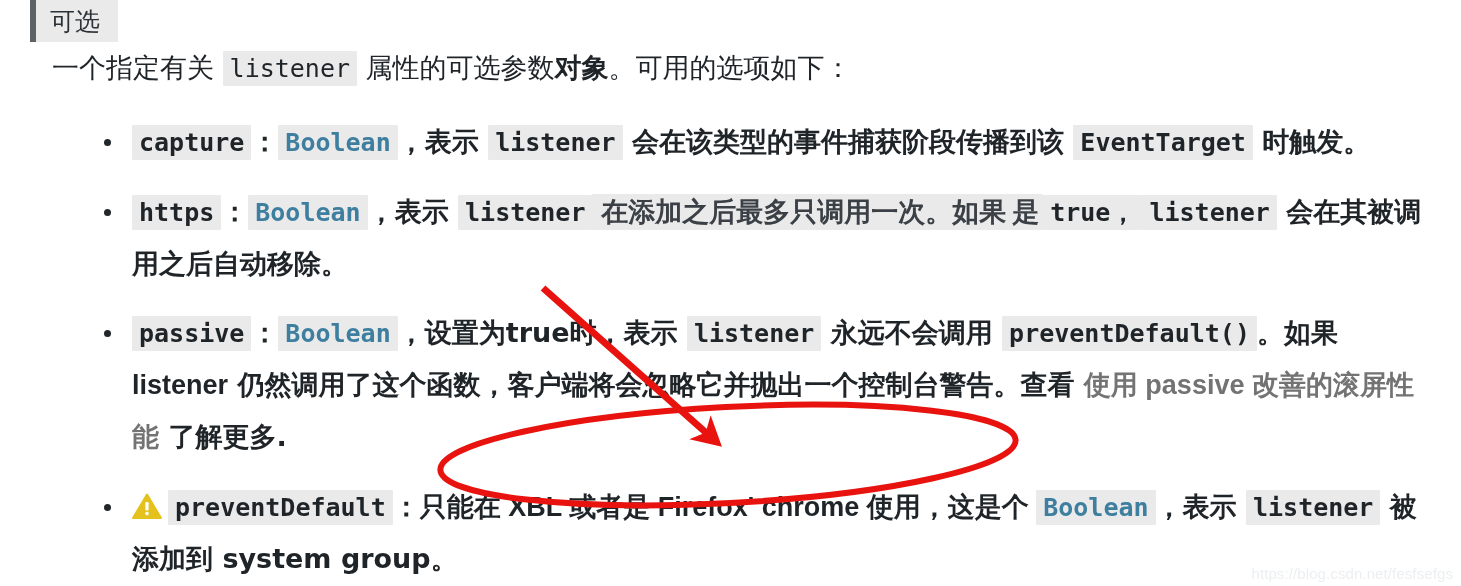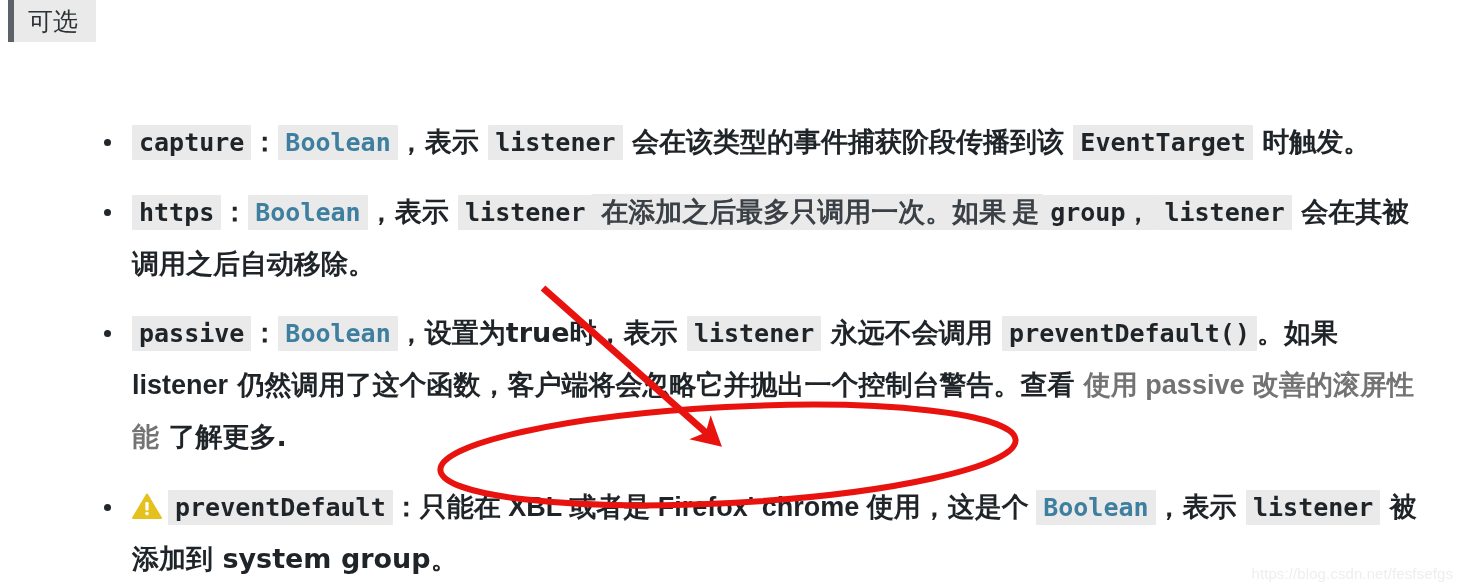--- a/index.html
+++ b/index.html
@@ -32,20 +32,21 @@
     height: 44px;
   }
   .term-name {
     font-size: 29px;
     font-weight: bold;
     line-height: 40px;
     color: #1b1f22;
     letter-spacing: -0.2px;
   }
   .badge {
+    margin-left: 22px;
     margin-top: 0px;
     height: 42px;
     display: inline-flex;
     align-items: center;
     background: #eaeaea;
     border-left: 6px solid #5c6268;
     padding: 0 18px 0 14px;
     box-sizing: border-box;
   }
   .badge-label {
@@ -165,29 +166,32 @@
 <body>
 
 <div id="page">
 
   <div class="term-header">
     <span class="badge">
       <span class="badge-label">可选</span>
     </span>
   </div>
 
+  <div class="intro">
+    <span>一个指定有关 </span><code class="code">listener</code><span> 属性的可选参数</span><b class="bold">对象</b><span>。可用的选项如下：</span>
+  </div>
 
   <ul class="opts">
 
     <li>
       <code class="code">capture</code><span class="cn">：</span><code class="code link">Boolean</code><span class="cn">，</span><span>表示 </span><code class="code">listener</code><span> 会在该类型的事件捕获阶段传播到该 </span><code class="code">EventTarget</code><span> 时触发。</span>
     </li>
 
     <li>
-      <code class="code">https</code><span class="cn">：</span><code class="code link">Boolean</code><span class="cn">，</span><span>表示 </span><code class="code">listener</code><span class="serif-hl"> 在添加之后最多只调用一次。如果</span><span class="serif">是</span><code class="code">group，</code><code class="code">listener</code><span> 会在其被调用之后自动移除。</span>
+      <code class="code">https</code><span class="cn">：</span><code class="code link">Boolean</code><span class="cn">，</span><span>表示 </span><code class="code">listener</code><span class="serif-hl"> 在添加之后最多只调用一次。如果</span><span class="serif">是</span><code class="code">true，</code><code class="code">listener</code><span> 会在其被调用之后自动移除。</span>
     </li>
 
     <li>
       <code class="code">passive</code><span class="cn">：</span><code class="code link">Boolean</code><span class="cn">，</span><span>设置为true时，表示 </span><code class="code">listener</code><span> 永远不会调用 </span><code class="code">preventDefault()</code><span>。如果 </span><span class="plain">listener</span><span> 仍然调用了这个函数，客户端将会忽略它并抛出一个控制台警告。查看 </span><a class="link-blue" href="#">使用 passive 改善的滚屏性能</a><span> 了解更多.</span>
     </li>
 
     <li>
       <span class="warn-icon">
         <svg width="30" height="27" viewBox="0 0 30 27" xmlns="http://www.w3.org/2000/svg">
           <path d="M15 1.6 L29 25 L1 25 Z" fill="#e4c11c" stroke="#e4c11c" stroke-width="2" stroke-linejoin="round"></path>

